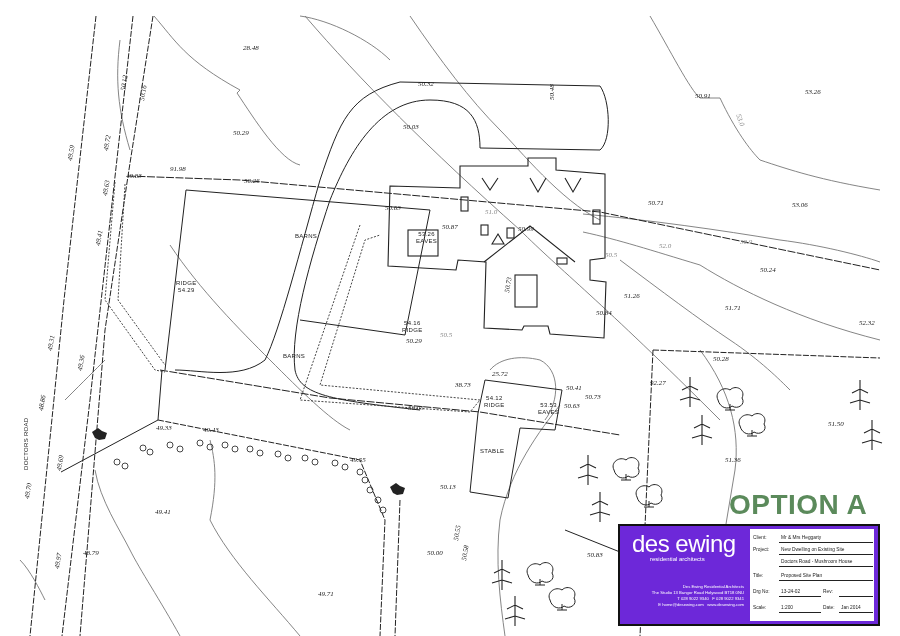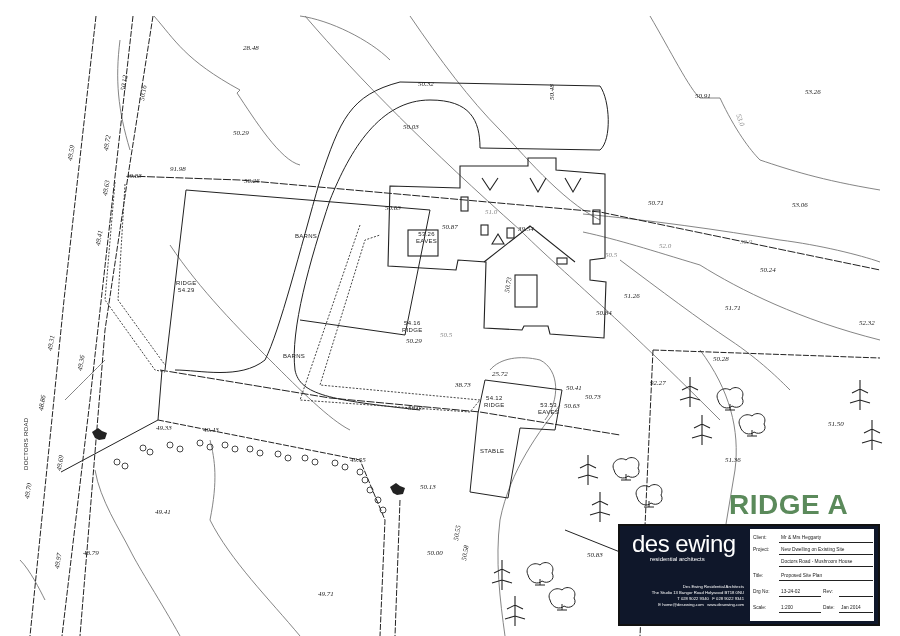--- a/index.html
+++ b/index.html
@@ -2,21 +2,21 @@
 <html><head>
 <meta charset="utf-8">
 <style>
   html,body{margin:0;padding:0;background:#fff;}
   body{width:900px;height:636px;position:relative;overflow:hidden;font-family:"Liberation Sans",sans-serif;}
   #plan{position:absolute;left:0;top:0;width:900px;height:636px;}
   .lvl{position:absolute;font-family:"Liberation Serif",serif;font-size:7px;color:#222;font-style:italic;white-space:nowrap;}
   .lvl.rot{transform-origin:0 0;}
   .lbl{position:absolute;font-family:"Liberation Sans",sans-serif;font-size:6px;color:#222;white-space:nowrap;letter-spacing:0.3px;text-align:center;line-height:7px;}
   .option{position:absolute;left:729px;top:489px;font-family:"Liberation Sans",sans-serif;font-weight:bold;font-size:28px;color:#5b8a5b;letter-spacing:0.5px;}
-  .tb{position:absolute;left:618px;top:524px;width:258px;height:98px;background:#0f172a;border:2px solid #111;}
+  .tb{position:absolute;left:618px;top:524px;width:258px;height:98px;background:#6d28d9;border:2px solid #111;}
   .tb-left{position:absolute;left:0;top:0;width:128px;height:98px;color:#fff;}
   .tb-brand{position:absolute;left:12px;top:6px;font-size:24px;letter-spacing:-0.5px;line-height:24px;}
   .tb-sub{position:absolute;left:30px;top:30px;font-size:6px;}
   .tb-addr{position:absolute;left:6px;top:58px;width:118px;font-size:4.2px;line-height:6px;text-align:right;}
   .tb-right{position:absolute;left:130px;top:3px;width:124px;height:92px;background:#fff;}
   .tb-row{position:absolute;left:3px;font-size:4.8px;color:#222;height:10px;width:120px;}
   .tb-row .k{position:absolute;left:0;top:0;}
   .tb-row .v{position:absolute;left:26px;top:0;right:0;border-bottom:0.8px solid #222;padding-left:2px;height:7px;}
   .tb-row .v2{position:absolute;left:26px;top:0;width:40px;border-bottom:0.8px solid #222;padding-left:2px;height:7px;}
   .tb-row .k2{position:absolute;left:70px;top:0;}
@@ -151,21 +151,21 @@
   <span class="lvl" style="left:233px;top:129px">50.29</span>
   <span class="lvl" style="left:418px;top:80px">50.32</span>
   <span class="lvl" style="left:403px;top:123px">50.03</span>
   <span class="lvl" style="left:695px;top:92px">50.91</span>
   <span class="lvl" style="left:805px;top:88px">53.26</span>
   <span class="lvl" style="left:244px;top:177px">50.26</span>
   <span class="lvl" style="left:170px;top:165px">91.98</span>
   <span class="lvl" style="left:126px;top:172px">49.83</span>
   <span class="lvl" style="left:385px;top:204px">50.63</span>
   <span class="lvl" style="left:442px;top:223px">50.87</span>
-  <span class="lvl" style="left:518px;top:225px">39.54</span>
+  <span class="lvl" style="left:518px;top:225px">50.99</span>
   <span class="lvl" style="left:648px;top:199px">50.71</span>
   <span class="lvl" style="left:792px;top:201px">53.06</span>
   <span class="lvl" style="left:760px;top:266px">50.24</span>
   <span class="lvl" style="left:624px;top:292px">51.26</span>
   <span class="lvl" style="left:725px;top:304px">51.71</span>
   <span class="lvl" style="left:859px;top:319px">52.32</span>
   <span class="lvl" style="left:596px;top:309px">50.84</span>
   <span class="lvl" style="left:406px;top:337px">50.29</span>
   <span class="lvl" style="left:455px;top:381px">38.73</span>
   <span class="lvl" style="left:492px;top:370px">25.72</span>
@@ -173,21 +173,21 @@
   <span class="lvl" style="left:585px;top:393px">50.73</span>
   <span class="lvl" style="left:564px;top:402px">50.63</span>
   <span class="lvl" style="left:408px;top:404px">50.05</span>
   <span class="lvl" style="left:713px;top:355px">50.28</span>
   <span class="lvl" style="left:650px;top:379px">92.27</span>
   <span class="lvl" style="left:828px;top:420px">51.50</span>
   <span class="lvl" style="left:725px;top:456px">51.36</span>
   <span class="lvl" style="left:156px;top:424px">49.33</span>
   <span class="lvl" style="left:203px;top:426px">49.43</span>
   <span class="lvl" style="left:350px;top:456px">49.55</span>
-  <span class="lvl" style="left:420px;top:483px">50.13</span>
+  <span class="lvl" style="left:440px;top:483px">50.13</span>
   <span class="lvl" style="left:155px;top:508px">49.41</span>
   <span class="lvl" style="left:83px;top:549px">48.79</span>
   <span class="lvl" style="left:318px;top:590px">49.71</span>
   <span class="lvl" style="left:427px;top:549px">50.00</span>
   <span class="lvl" style="left:587px;top:551px">50.83</span>
 </div>
 
 <div>
   <span class="lvl rot" style="left:66px;top:160px;transform:rotate(-80deg)">49.59</span>
   <span class="lvl rot" style="left:102px;top:150px;transform:rotate(-80deg)">49.72</span>
@@ -234,21 +234,21 @@
 </div>
 <div class="lbl" style="left:416px;top:231px">
   <div>53.26</div>
   <div>EAVES</div>
 </div>
 <div class="lbl" style="left:538px;top:402px">
   <div>53.53</div>
   <div>EAVES</div>
 </div>
 
-<div class="option">RIDGE A</div>
+<div class="option">OPTION A</div>
 
 <div class="tb">
   <div class="tb-left">
     <div class="tb-brand">des ewing</div>
     <div class="tb-sub">residential architects</div>
     <div class="tb-addr">
       <div>Des Ewing Residential Architects</div>
       <div>The Studio 13 Bangor Road Holywood BT18 0NU</div>
       <div><span>T 028 9022 9340</span>&nbsp;&nbsp;&nbsp;<span>F 028 9022 9341</span></div>
       <div><span>E home@desewing.com</span>&nbsp;&nbsp;&nbsp;<span>www.desewing.com</span></div>

